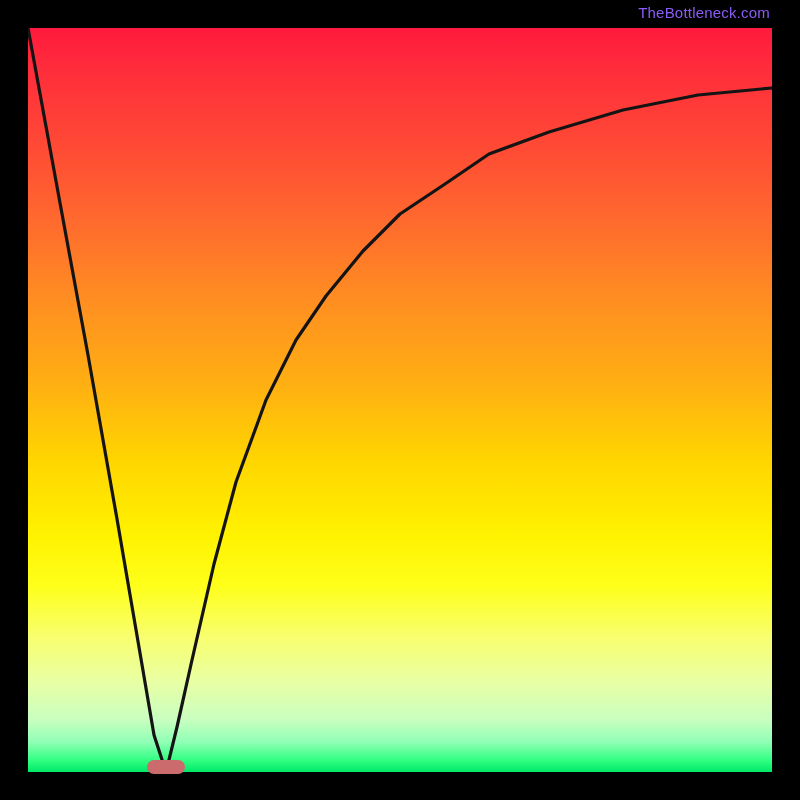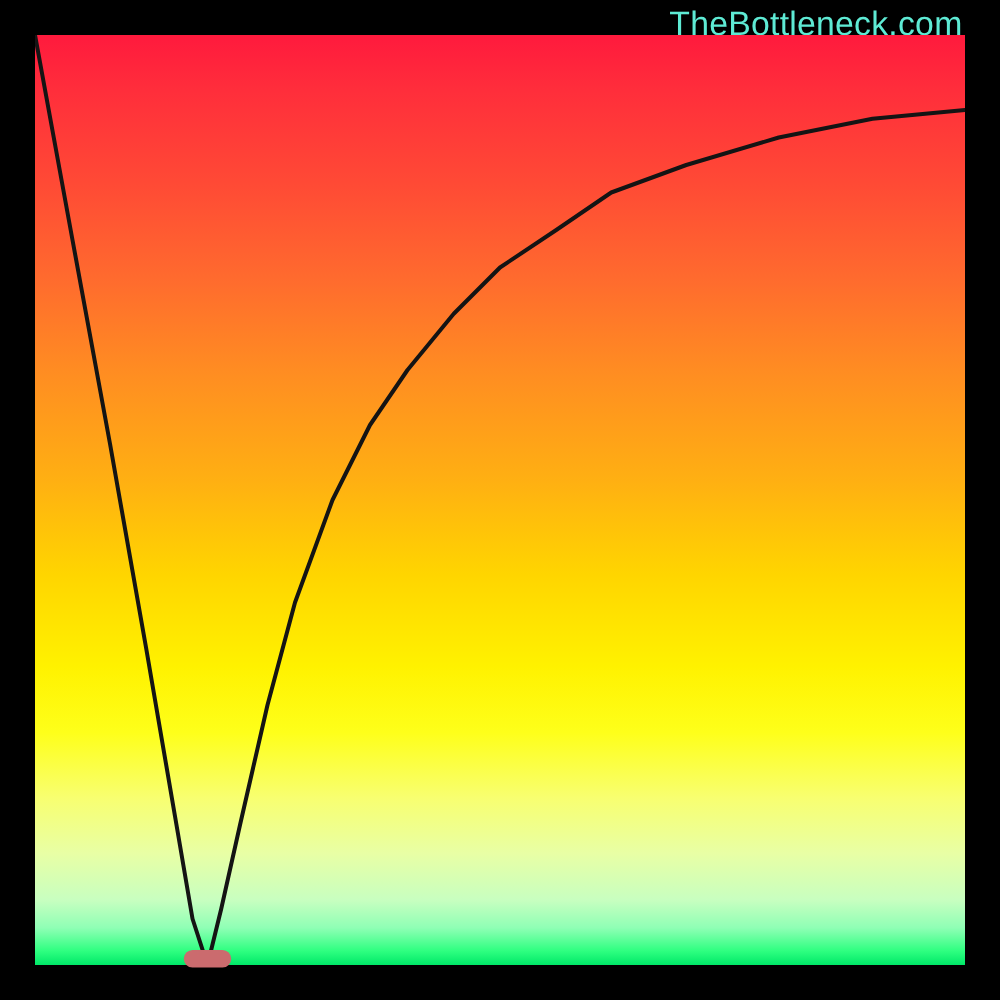--- a/index.html
+++ b/index.html
@@ -40,22 +40,22 @@
       #c8ffc0 93%,
       #8fffb5 96%,
       #2eff80 98.5%,
       #00e868 100%
     );
   }
   .watermark {
     position: absolute;
     top: 4px;
     right: 30px;
-    color: #5eead4;
-    font-size: 27px;
+    color: #8b5cf6;
+    font-size: 15px;
     font-weight: 500;
     letter-spacing: 0.2px;
   }
   svg.curve {
     position: absolute;
     top: 0; left: 0;
     width: 744px;
     height: 744px;
   }
   .marker {

